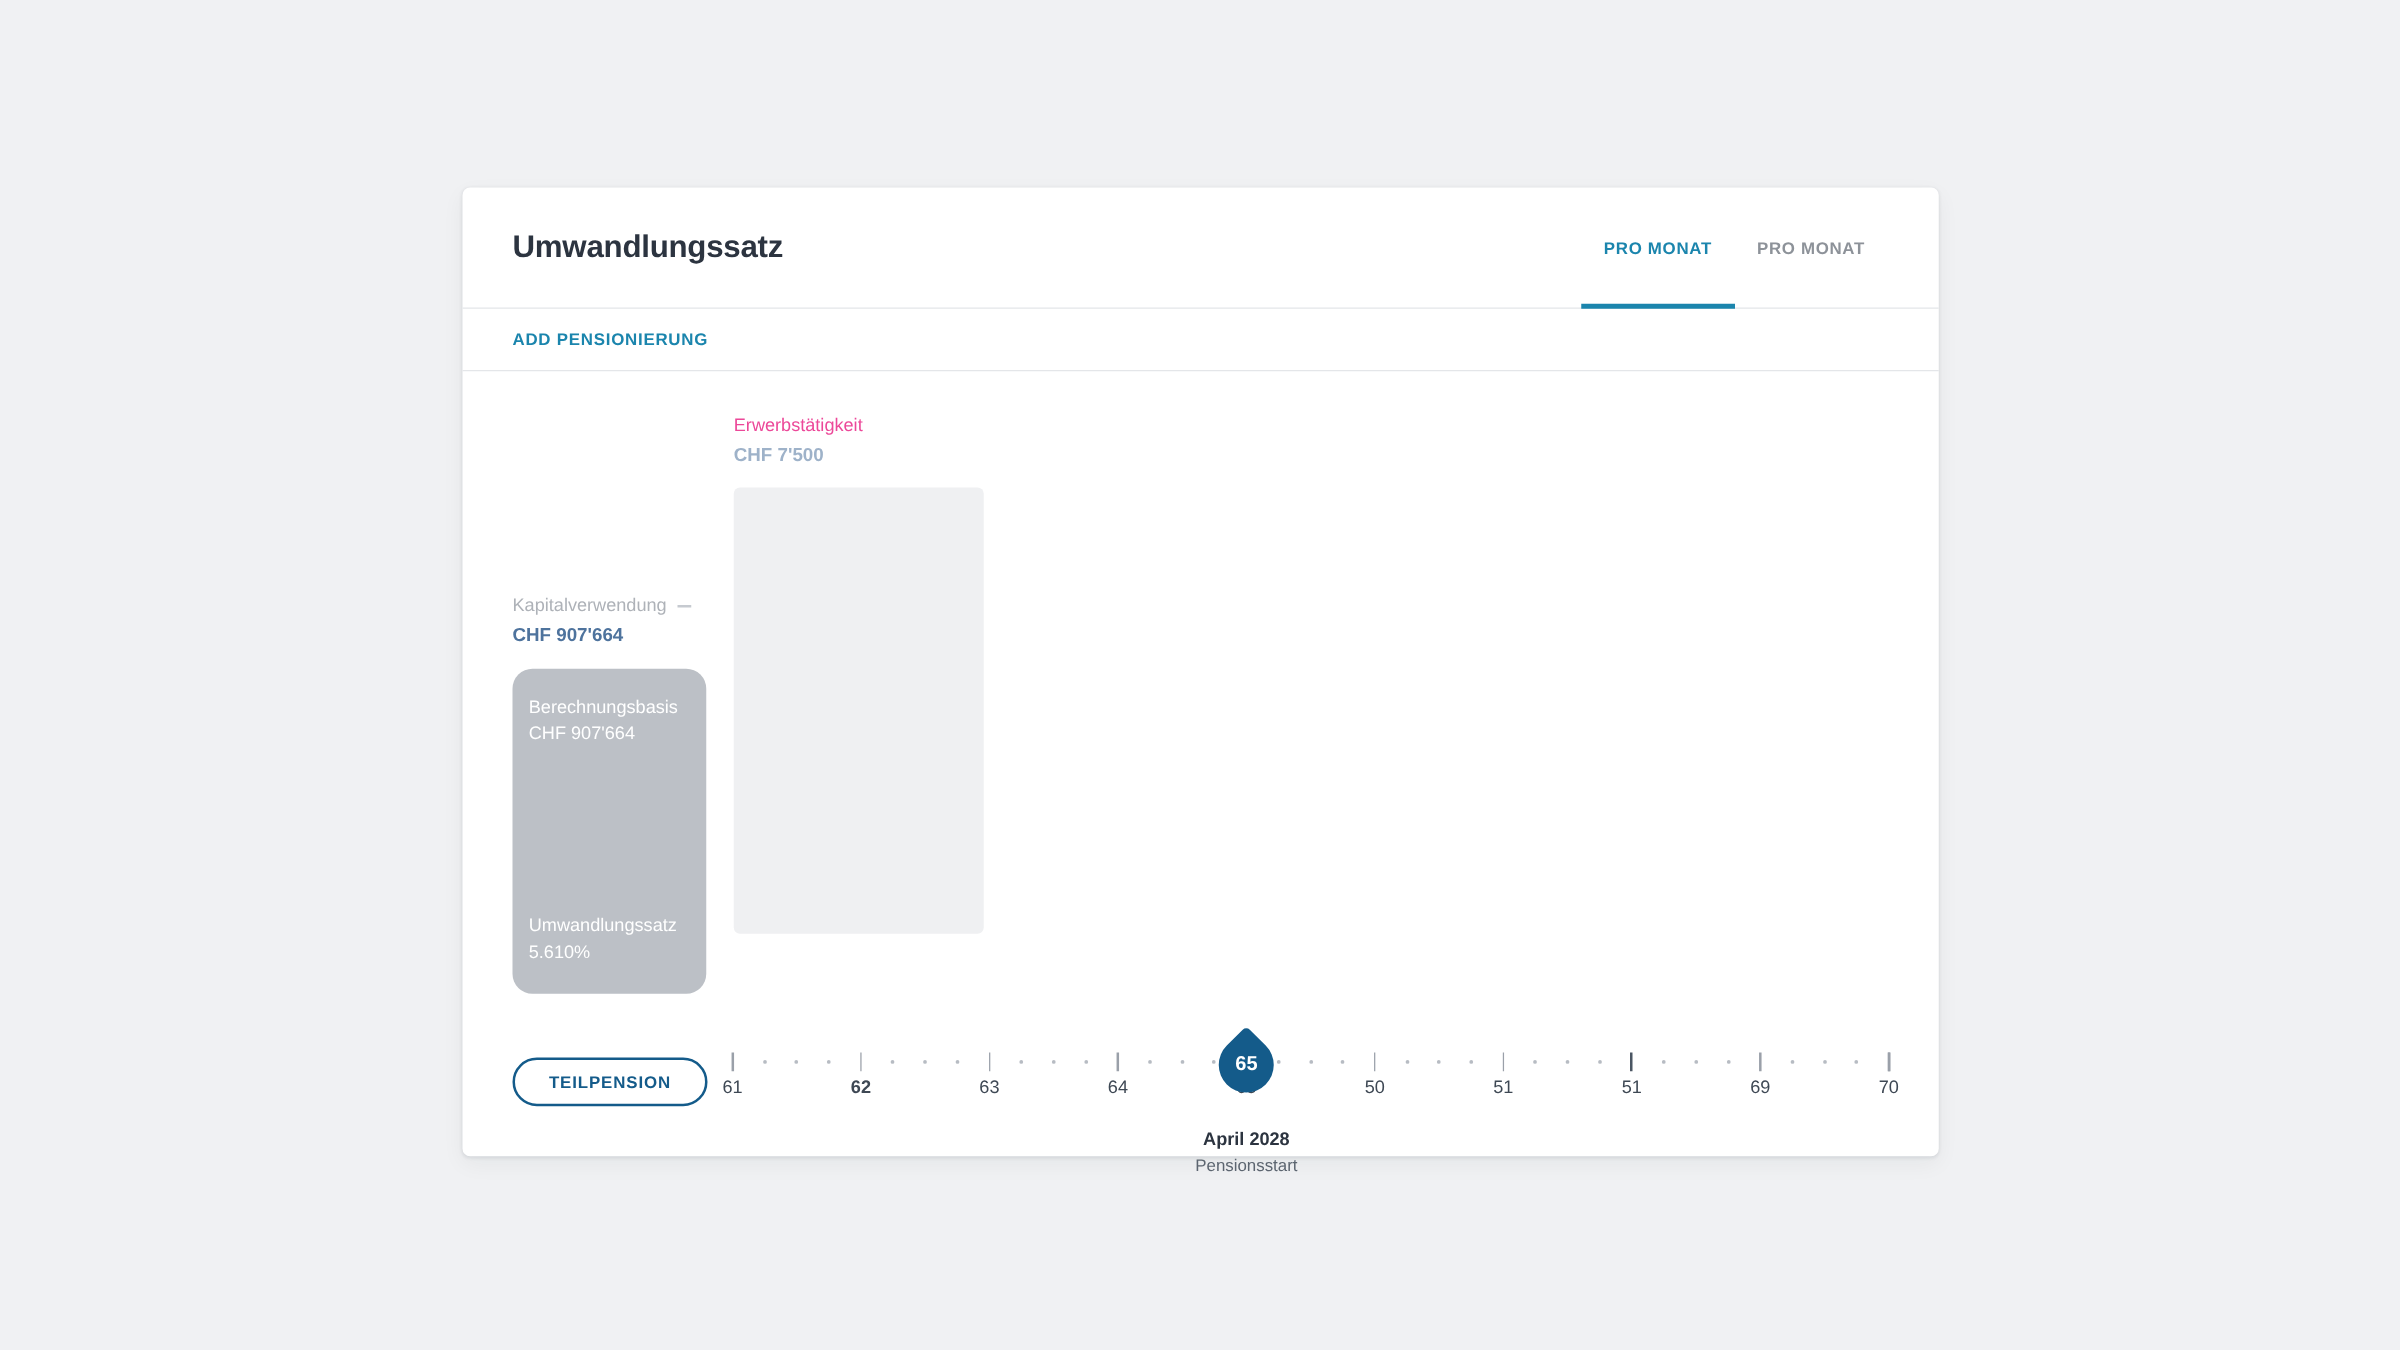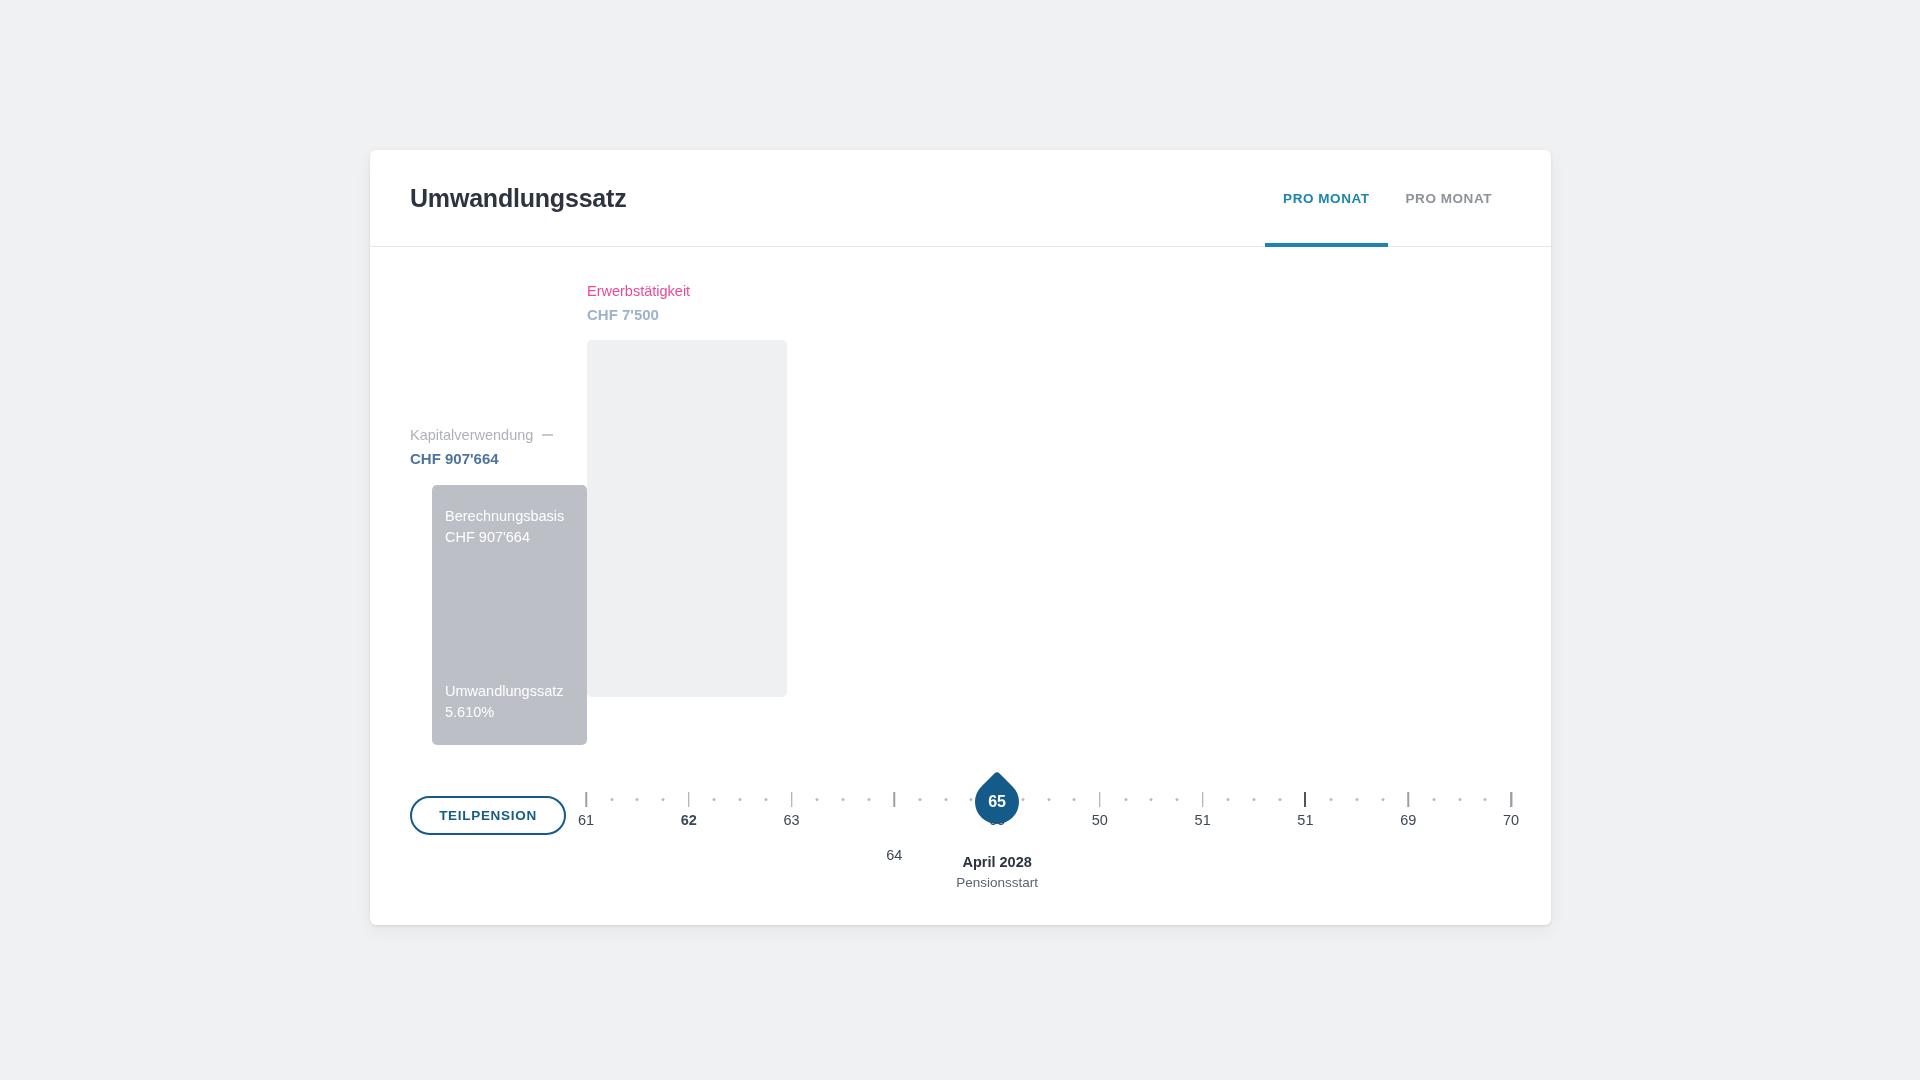--- a/index.html
+++ b/index.html
@@ -141,23 +141,22 @@
   }
 
   
   .bar-gray {
     position: absolute;
     left: 40px;
     top: 238px;
     width: 155px;
     height: 260px;
     background: #bcc0c6;
-    border-radius: 5px;
+    border-radius: 16px;
     color: #ffffff;
-    margin-left: 22px;
   }
   .bar-seg-top {
     position: absolute;
     left: 13px;
     top: 21px;
   }
   .bar-seg-bottom {
     position: absolute;
     left: 13px;
     bottom: 22px;
@@ -318,20 +317,23 @@
   <div class="app-card">
 
     <div class="card-header">
       <div class="app-title">Umwandlungssatz</div>
       <div class="tabs">
         <button class="tab active">PRO MONAT</button>
         <button class="tab">PRO MONAT</button>
       </div>
     </div>
 
+    <div class="sub-header">
+      <button class="add-link">ADD PENSIONIERUNG</button>
+    </div>
 
     <div class="chart-body">
 
       <div class="et-block">
         <div class="et-label">Erwerbstätigkeit</div>
         <div class="et-value">CHF 7'500</div>
       </div>
       <div class="bar-light"></div>
 
       <div class="kv-block">
@@ -366,21 +368,21 @@
             <div class="tl-year" style="left: 11.1111%; font-weight: bold;">62</div>
             <div class="tl-minor" style="left: 13.8889%;"></div>
             <div class="tl-minor" style="left: 16.6667%;"></div>
             <div class="tl-minor" style="left: 19.4444%;"></div>
             <div class="tl-major" style="left: 22.2222%;"></div>
             <div class="tl-year" style="left: 22.2222%; text-align: center;">63</div>
             <div class="tl-minor" style="left: 25%;"></div>
             <div class="tl-minor" style="left: 27.7778%;"></div>
             <div class="tl-minor" style="left: 30.5556%;"></div>
             <div class="tl-major" style="left: 33.3333%;"></div>
-            <div class="tl-year" style="left: 33.3333%; margin-top: 35px;">64</div>
+            <div class="tl-year" style="left: 33.3333%;">64</div>
             <div class="tl-minor" style="left: 36.1111%;"></div>
             <div class="tl-minor" style="left: 38.8889%;"></div>
             <div class="tl-minor" style="left: 41.6667%;"></div>
             <div class="tl-major" style="left: 44.4444%;"></div>
             <div class="tl-year" style="left: 44.4444%;">65</div>
             <div class="tl-minor" style="left: 47.2222%;"></div>
             <div class="tl-minor" style="left: 50%;"></div>
             <div class="tl-minor" style="left: 52.7778%;"></div>
             <div class="tl-major" style="left: 55.5556%;"></div>
             <div class="tl-year" style="left: 55.5556%;">50</div>

